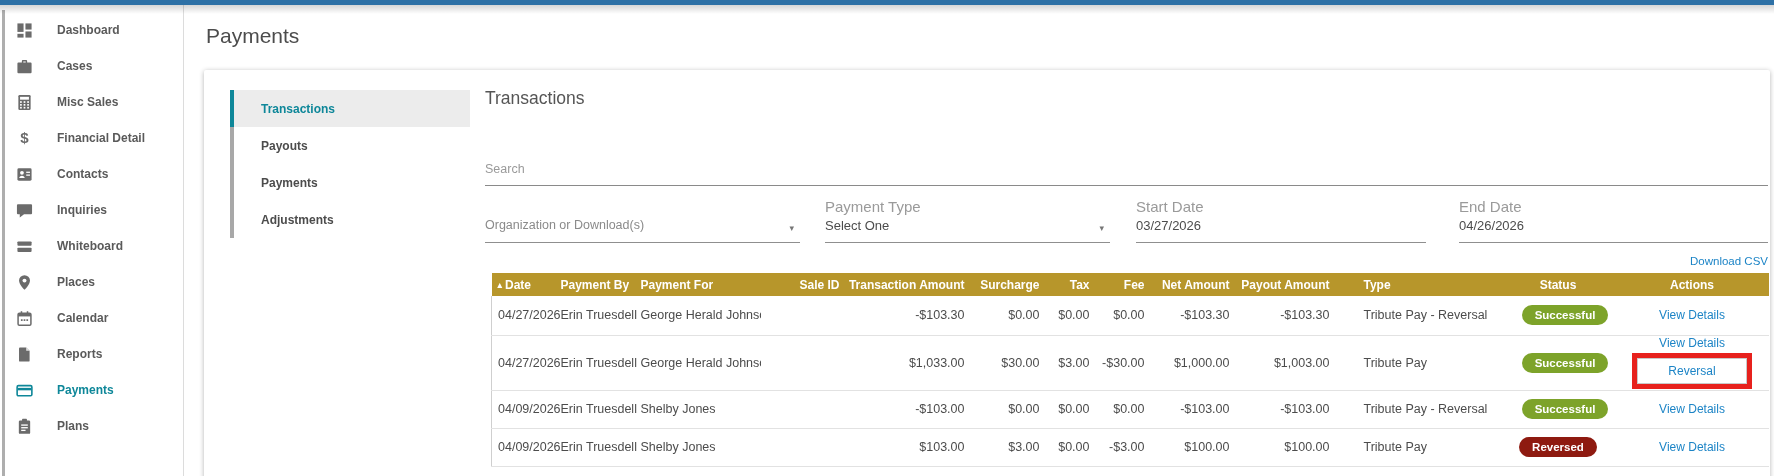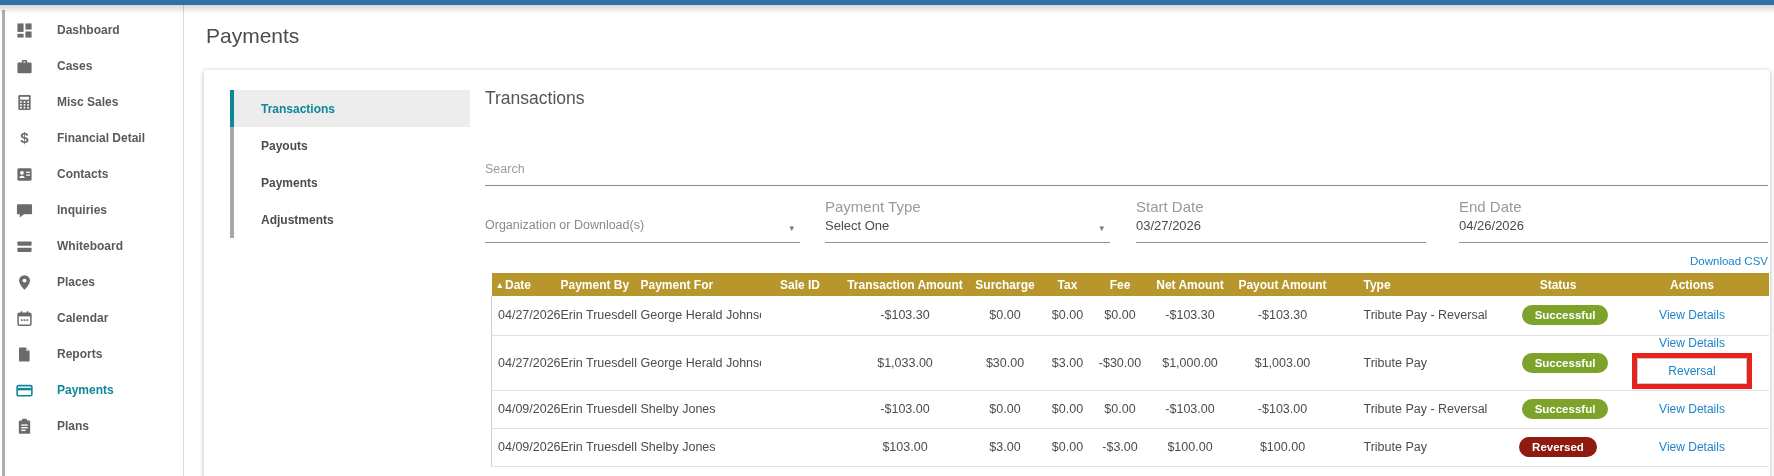--- a/index.html
+++ b/index.html
@@ -51,21 +51,21 @@
   .f-end { left:974px; width:309px; }
 
   .csv-link { position:absolute; right:0; top:185px; font-size:11.5px; color:var(--link-blue,#1c84c6); cursor:pointer; text-decoration:none; }
 
   .tablewrap { position:absolute; left:6px; top:203px; width:1277px; }
   table { border-collapse:collapse; table-layout:fixed; width:1277px; }
   thead th { background:var(--table-gold,#b7962b); color:#fff; font-size:12px; font-weight:bold; height:23px; padding:0; white-space:nowrap; }
   tbody td { color:#4c4c4c; font-size:12.5px; border-bottom:1px solid #e2e2e2; padding:0; white-space:nowrap; overflow:hidden; }
   tbody td:first-child { border-left:1px solid #cfcfcf;margin-left:28px; }
   tr.rh1 { height:39px; } tr.rh2 { height:55px; } tr.rh3 { height:38px; }
-  .al { text-align:left; } .ar { text-align:center; padding-right:6px !important; } .ac { text-align:center; }
+  .al { text-align:left; } .ar { text-align:right; padding-right:6px !important; } .ac { text-align:center; }
   .pl6 { padding-left:6px !important; } .pl28 { padding-left:28px !important; }
   .sorticon { font-size:9px; margin-right:3px; vertical-align:1px; }
   .link { color:var(--link-blue,#1c84c6); font-size:12px; cursor:pointer; text-decoration:none; }
   .pill { display:inline-block; min-width:60px; padding:4px 13px; border-radius:12px; color:#fff; font-size:11.5px; font-weight:bold; text-align:center; }
   .pill.success { background:var(--success-green,#7da32a);margin-left:14px; }
   .pill.reversed { background:var(--reversed-red,#8e1a10); }
   .rev-box { width:120px; margin:3px auto 0; border:5px solid var(--highlight-red,#e7211d); background:#fff; }
   .rev-box .inner { border:1px solid #c9c9c9; padding:5px 0; text-align:center; }
 </style>
 </head>

